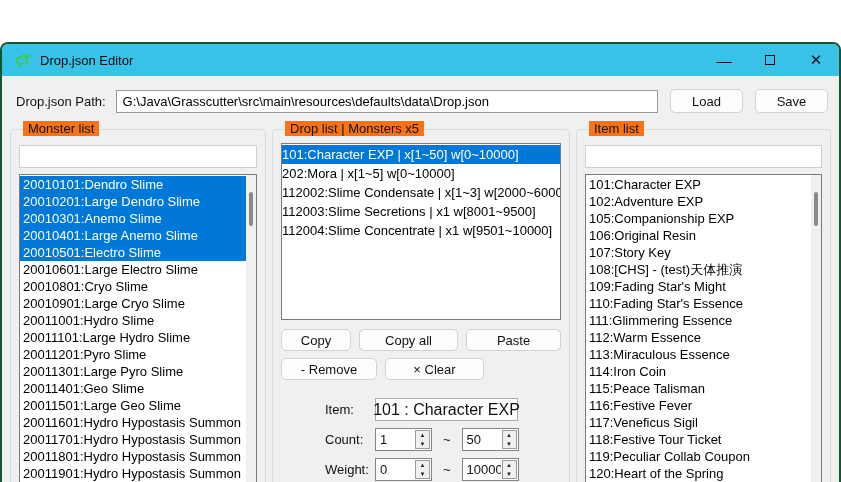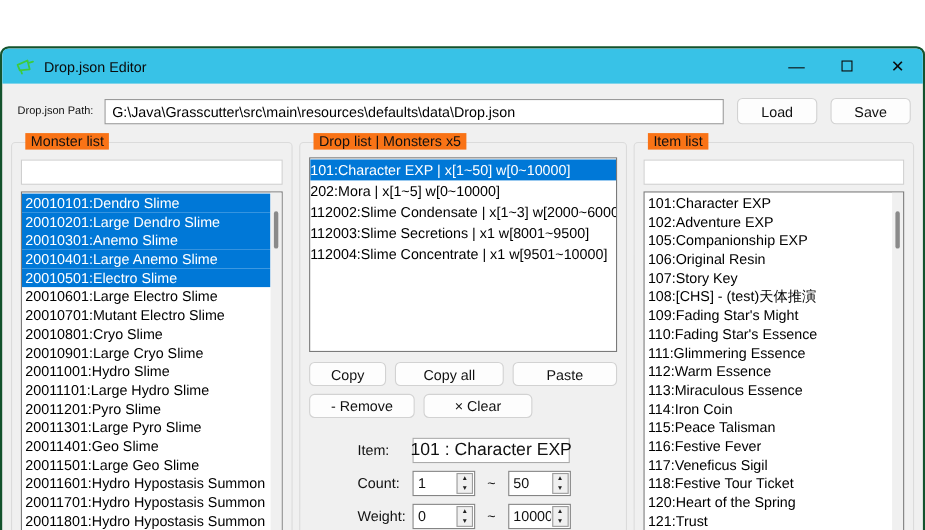--- a/index.html
+++ b/index.html
@@ -17,21 +17,21 @@
   }
   
   .titlebar{height:32px;background:#38C2E7;display:flex;align-items:center;padding-left:12px;flex-shrink:0;}
   .app-icon{width:18px;height:16px;display:flex;align-items:center;}
   .title-text{font-size:13px;margin-left:8px;color:#0a0a0a;}
   .win-controls{margin-left:auto;display:flex;height:100%;}
   .win-ctrl{width:46px;height:100%;display:flex;align-items:center;justify-content:center;font-size:15px;color:#0a0a0a;cursor:default;}
   .max-box{width:10px;height:10px;border:1.5px solid #0a0a0a;display:inline-block;}
   
   .path-row{display:flex;align-items:center;padding:13px 11px 3px 14px;}
-  .path-label{font-size:10px;white-space:nowrap;}
+  .path-label{font-size:13px;white-space:nowrap;}
   .path-input{flex:1;height:23px;margin-left:10px;border:1px solid #9A9A9A;background:#fff;font-family:"Liberation Sans",sans-serif;font-size:13px;padding:0 6px;outline:none;}
   .btn{background:#FDFDFD;border:1px solid #D2D2D2;border-radius:5px;font-family:"Liberation Sans",sans-serif;font-size:13px;color:#111;height:24px;display:flex;align-items:center;justify-content:center;cursor:default;}
   .btn-load,.btn-save{width:73px;margin-left:12px;}
   
   .panels{display:flex;flex:1;padding:13px 8px 8px;gap:6px;min-height:0;}
   .groupbox{position:relative;border:1px solid #DBDBDB;border-radius:4px;padding:13px 8px 8px;display:flex;flex-direction:column;min-height:0;}
   .gb-label{position:absolute;top:-9px;left:12px;background:#f97316;padding:0 5px;font-size:13px;}
   .panel-monster{width:258px;}
   .panel-middle{width:298px;}
   .panel-item{width:257px;}
@@ -107,21 +107,20 @@
       <input class="search" type="text" value="" style="">
       <div class="listbox">
         <div class="list-content">
 
         <div class="row selected">20010101:Dendro Slime</div>
             <div class="row selected">20010201:Large Dendro Slime</div>
             <div class="row selected">20010301:Anemo Slime</div>
             <div class="row selected">20010401:Large Anemo Slime</div>
             <div class="row selected">20010501:Electro Slime</div>
             <div class="row">20010601:Large Electro Slime</div>
-            <div class="row">20010701:Mutant Electro Slime</div>
             <div class="row">20010801:Cryo Slime</div>
             <div class="row">20010901:Large Cryo Slime</div>
             <div class="row">20011001:Hydro Slime</div>
             <div class="row">20011101:Large Hydro Slime</div>
             <div class="row">20011201:Pyro Slime</div>
             <div class="row">20011301:Large Pyro Slime</div>
             <div class="row">20011401:Geo Slime</div>
             <div class="row">20011501:Large Geo Slime</div>
             <div class="row">20011601:Hydro Hypostasis Summon</div>
             <div class="row">20011701:Hydro Hypostasis Summon</div>
@@ -218,20 +217,21 @@
             <div class="row">109:Fading Star's Might</div>
             <div class="row">110:Fading Star's Essence</div>
             <div class="row">111:Glimmering Essence</div>
             <div class="row">112:Warm Essence</div>
             <div class="row">113:Miraculous Essence</div>
             <div class="row">114:Iron Coin</div>
             <div class="row">115:Peace Talisman</div>
             <div class="row">116:Festive Fever</div>
             <div class="row">117:Veneficus Sigil</div>
             <div class="row">118:Festive Tour Ticket</div>
+            <div class="row">119:Peculiar Collab Coupon</div>
             <div class="row">120:Heart of the Spring</div>
             <div class="row">121:Trust</div>
             <div class="row">122:Fractured Fruit Data</div>
           </div>
         <div class="vscroll">
           <div class="vthumb"></div>
         </div>
       </div>
     </div>
 

